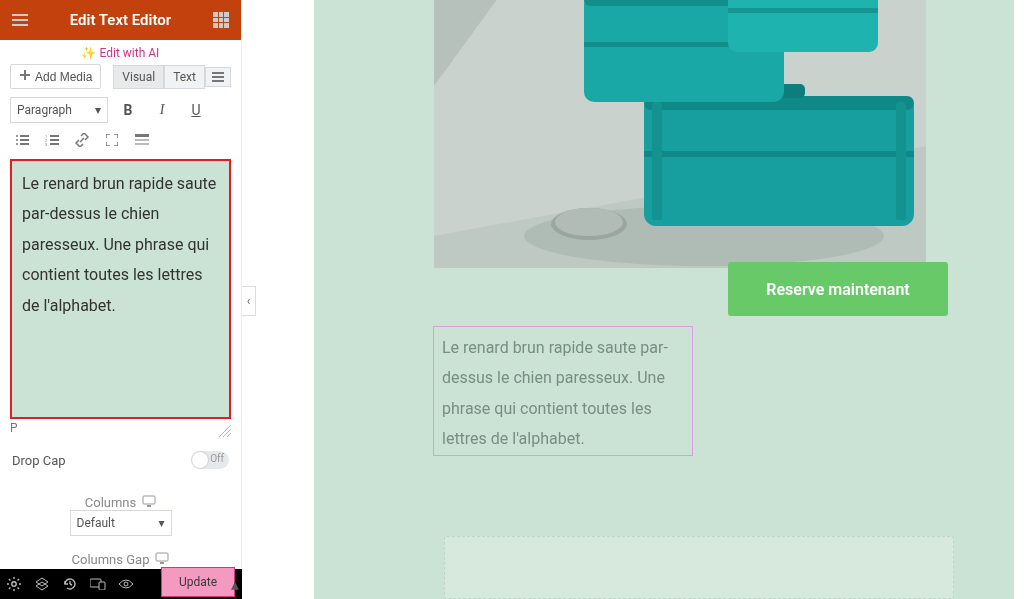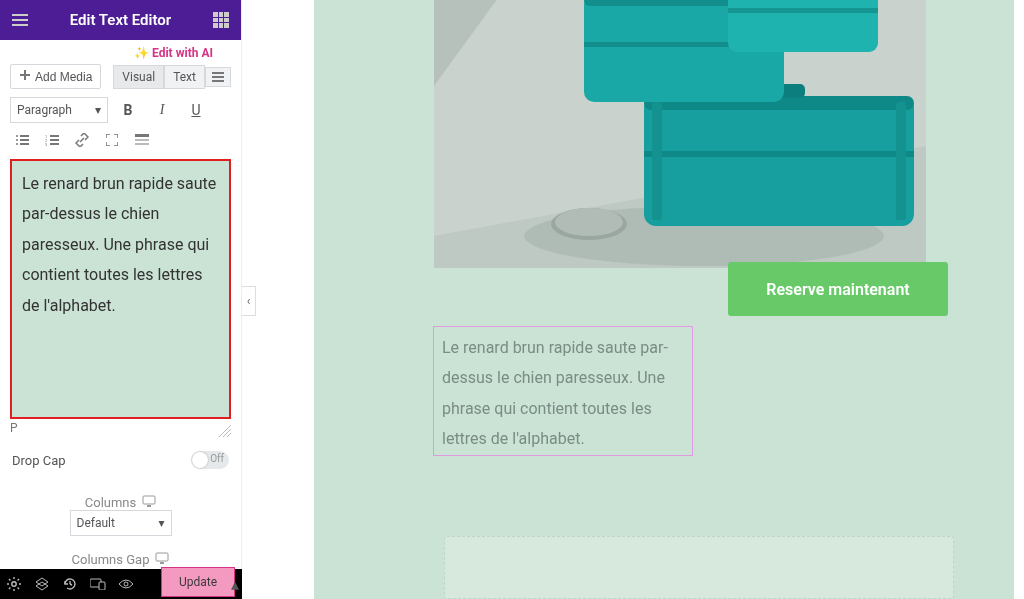--- a/index.html
+++ b/index.html
@@ -4,31 +4,31 @@
 <style>
   * { box-sizing: border-box; margin: 0; padding: 0; }
   body { font-family: -apple-system, BlinkMacSystemFont, "Segoe UI", Roboto, Arial, sans-serif; width: 1024px; height: 599px; overflow: hidden; background: #fff; }
 
   
   .panel {
     position: absolute; left: 0; top: 0; width: 242px; height: 599px;
     background: #fff; border-right: 1px solid #eee;
   }
   .panel-header {
-    height: 40px; background: #4c1d95; color: #fff; display: flex; align-items: center;
+    height: 40px; background: #c2410c; color: #fff; display: flex; align-items: center;
     justify-content: space-between; padding: 0 8px; font-size: 15px; font-weight: 600;
   }
   .panel-header .burger, .panel-header .grid { width: 24px; height: 24px; display: flex; align-items: center; justify-content: center; cursor: pointer; }
   .panel-header .burger span { display:block; width: 16px; height: 2px; background: #ccc; position: relative; }
   .panel-header .burger span::before, .panel-header .burger span::after { content:""; position:absolute; left:0; width:16px; height:2px; background:#ccc; }
   .panel-header .burger span::before { top:-5px; } .panel-header .burger span::after { top:5px; }
   .grid-dots { width:16px; height:16px; display:grid; grid-template-columns:repeat(3,1fr); grid-template-rows:repeat(3,1fr); gap:1px; }
   .grid-dots i { background:#ccc; }
 
-  .ai-row { text-align: right; padding: 6px 28px 4px; font-size: 12px; color: #d63384; font-weight: bold; }
+  .ai-row { text-align: center; padding: 6px 12px 4px; font-size: 12px; color: #d63384; }
   .ai-row span { cursor: pointer; }
 
   .tools-row { display:flex; align-items:center; gap:6px; padding: 0 10px 8px; }
   .add-media { border:1px solid #d5d8dc; background:#fff; padding:4px 8px; font-size:12px; color:#555; cursor:pointer; display:inline-flex; align-items:center; gap:4px; border-radius:2px;text-align:center; }
   .tabs { margin-left:auto; display:flex; align-items:center; }
   .tab { border:1px solid #d5d8dc; background:#f1f2f3; padding:4px 8px; font-size:12px; color:#555; cursor:pointer; }
   .tab.active { background:#e7e9eb; }
   .tab.icon { padding:4px 6px; display:flex; flex-direction:column; gap:2px; }
   .tab.icon i { display:block; width:12px; height:2px; background:#777; }
 

